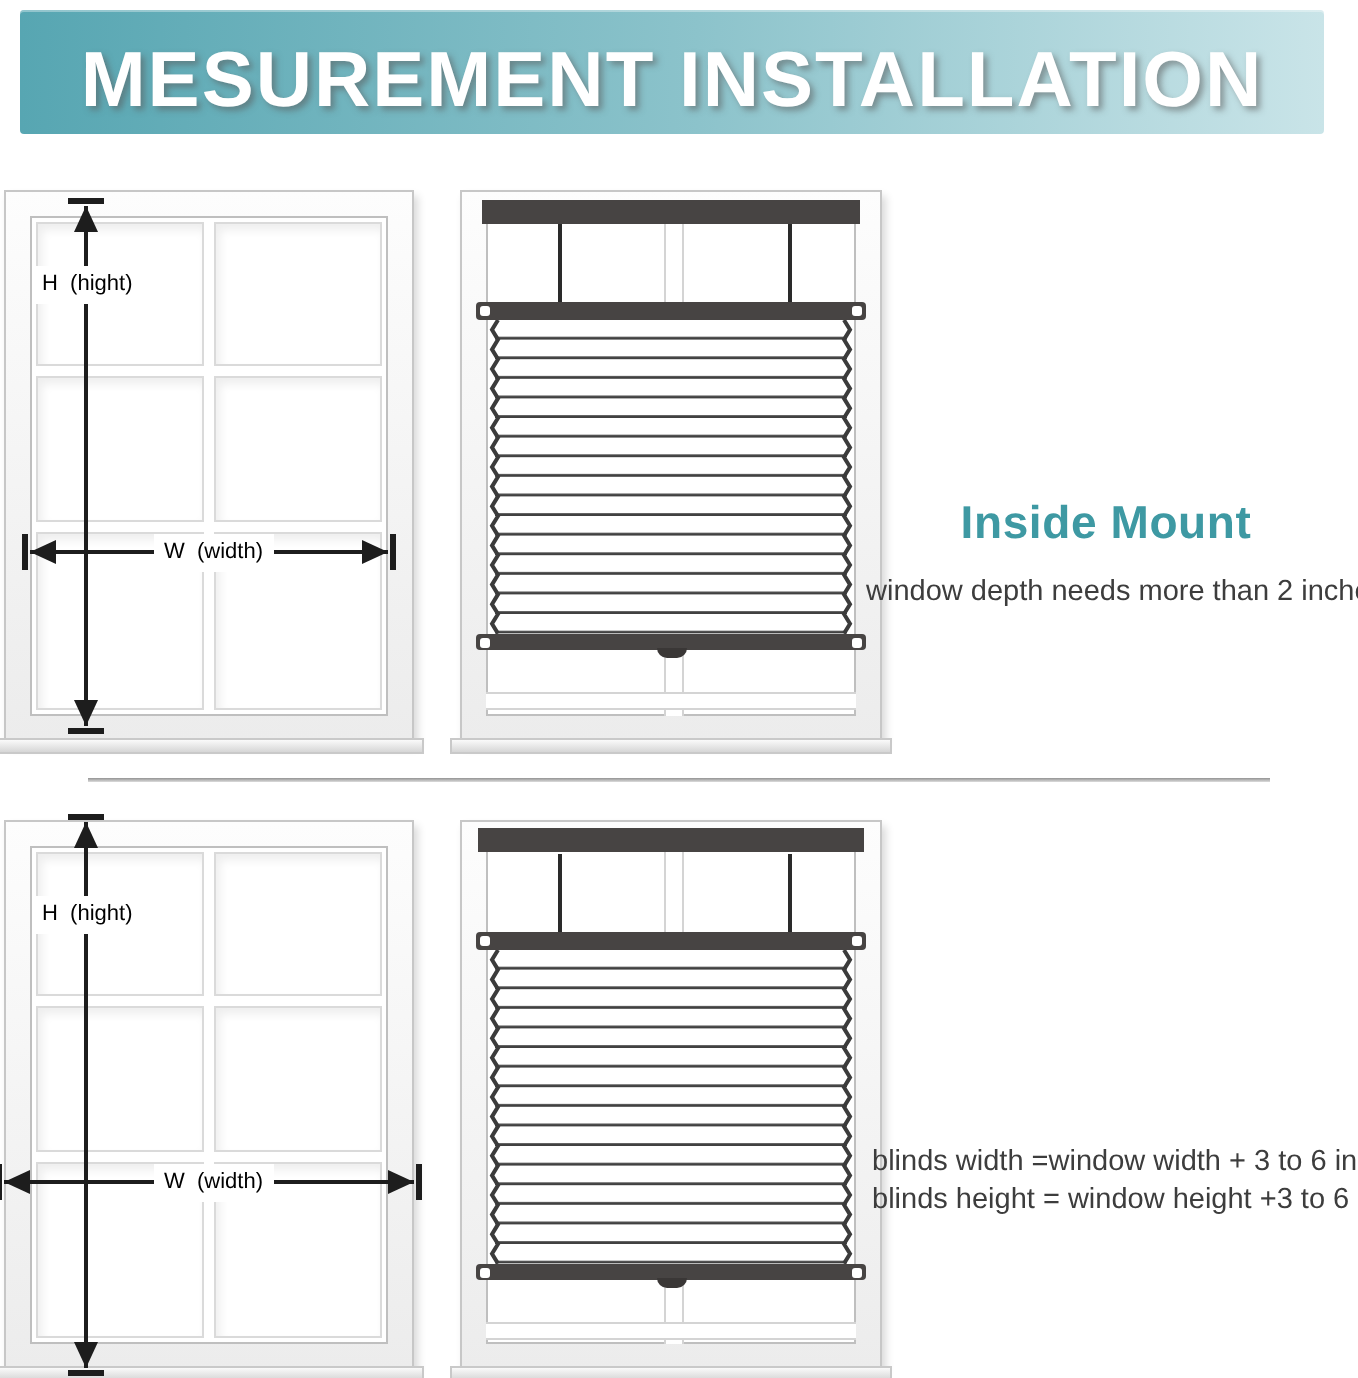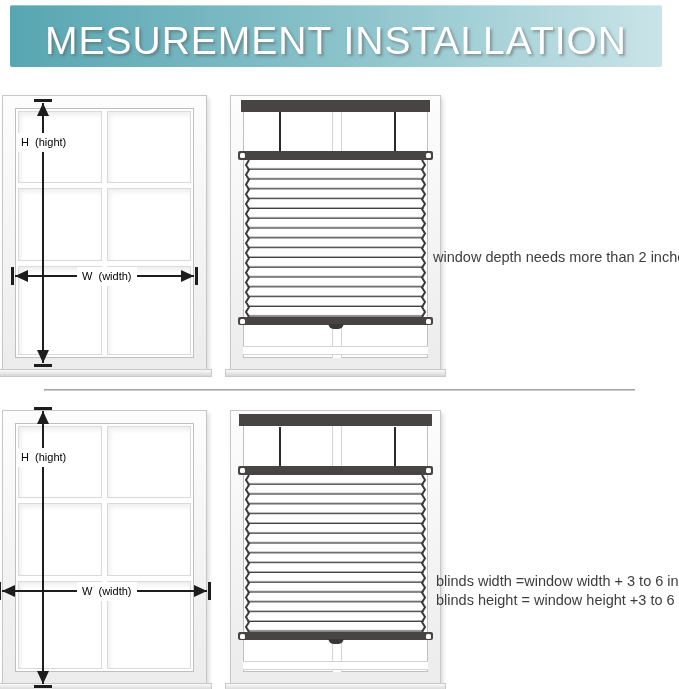--- a/index.html
+++ b/index.html
@@ -10,21 +10,21 @@
   }
   
   .banner{
     position:absolute;left:10px;top:5px;width:652px;height:62px;
     background:linear-gradient(90deg,#57a6b2 0%,#8cc3cb 52%,#c9e4e8 100%);
     display:flex;align-items:center;justify-content:center;
     border-radius:2px;
     box-shadow:inset 0 1px 0 rgba(255,255,255,.35);
   }
   .banner span{
-    color:#ffffff;font-size:39px;font-weight:normal;letter-spacing:1px;
+    color:#ffffff;font-size:39px;font-weight:bold;letter-spacing:1px;
     text-shadow:2px 2px 3px rgba(90,90,90,.55);
     white-space:nowrap;
     margin-top:10px;
   }
   
   .divider{
     position:absolute;left:44px;top:389px;width:591px;height:2px;
     background:linear-gradient(180deg,#939393,#dcdcdc);
   }
   
@@ -157,20 +157,21 @@
     <path d="M178 0 l3 4.9 l-3 4.9 l3 4.9 l-3 4.9 l3 4.9 l-3 4.9 l3 4.9 l-3 4.9 l3 4.9 l-3 4.9 l3 4.9 l-3 4.9 l3 4.9 l-3 4.9 l3 4.9 l-3 4.9 l3 4.9 l-3 4.9 l3 4.9 l-3 4.9 l3 4.9 l-3 4.9 l3 4.9 l-3 4.9 l3 4.9 l-3 4.9 l3 4.9 l-3 4.9 l3 4.9 l-3 4.9 l3 4.9 l-3 4.9" fill="none" stroke="#3b3b3b" stroke-width="2"></path>
   </svg>
   <div class="botrail">
     <div class="raildot dl"></div>
     <div class="raildot dr"></div>
   </div>
   <div class="handle"></div>
 </div>
 
 <div class="notes" style="left:433px;top:248px">
+  <h2>Inside Mount</h2>
   <p>window depth needs more than 2 inches</p>
 </div>
 
 <div class="divider"></div>
 
 <div class="window" style="left:2px;top:410px;width:203px;height:273px">
   <div class="win-inner">
     <div class="pane"></div>
     <div class="pane"></div>
     <div class="pane"></div>

